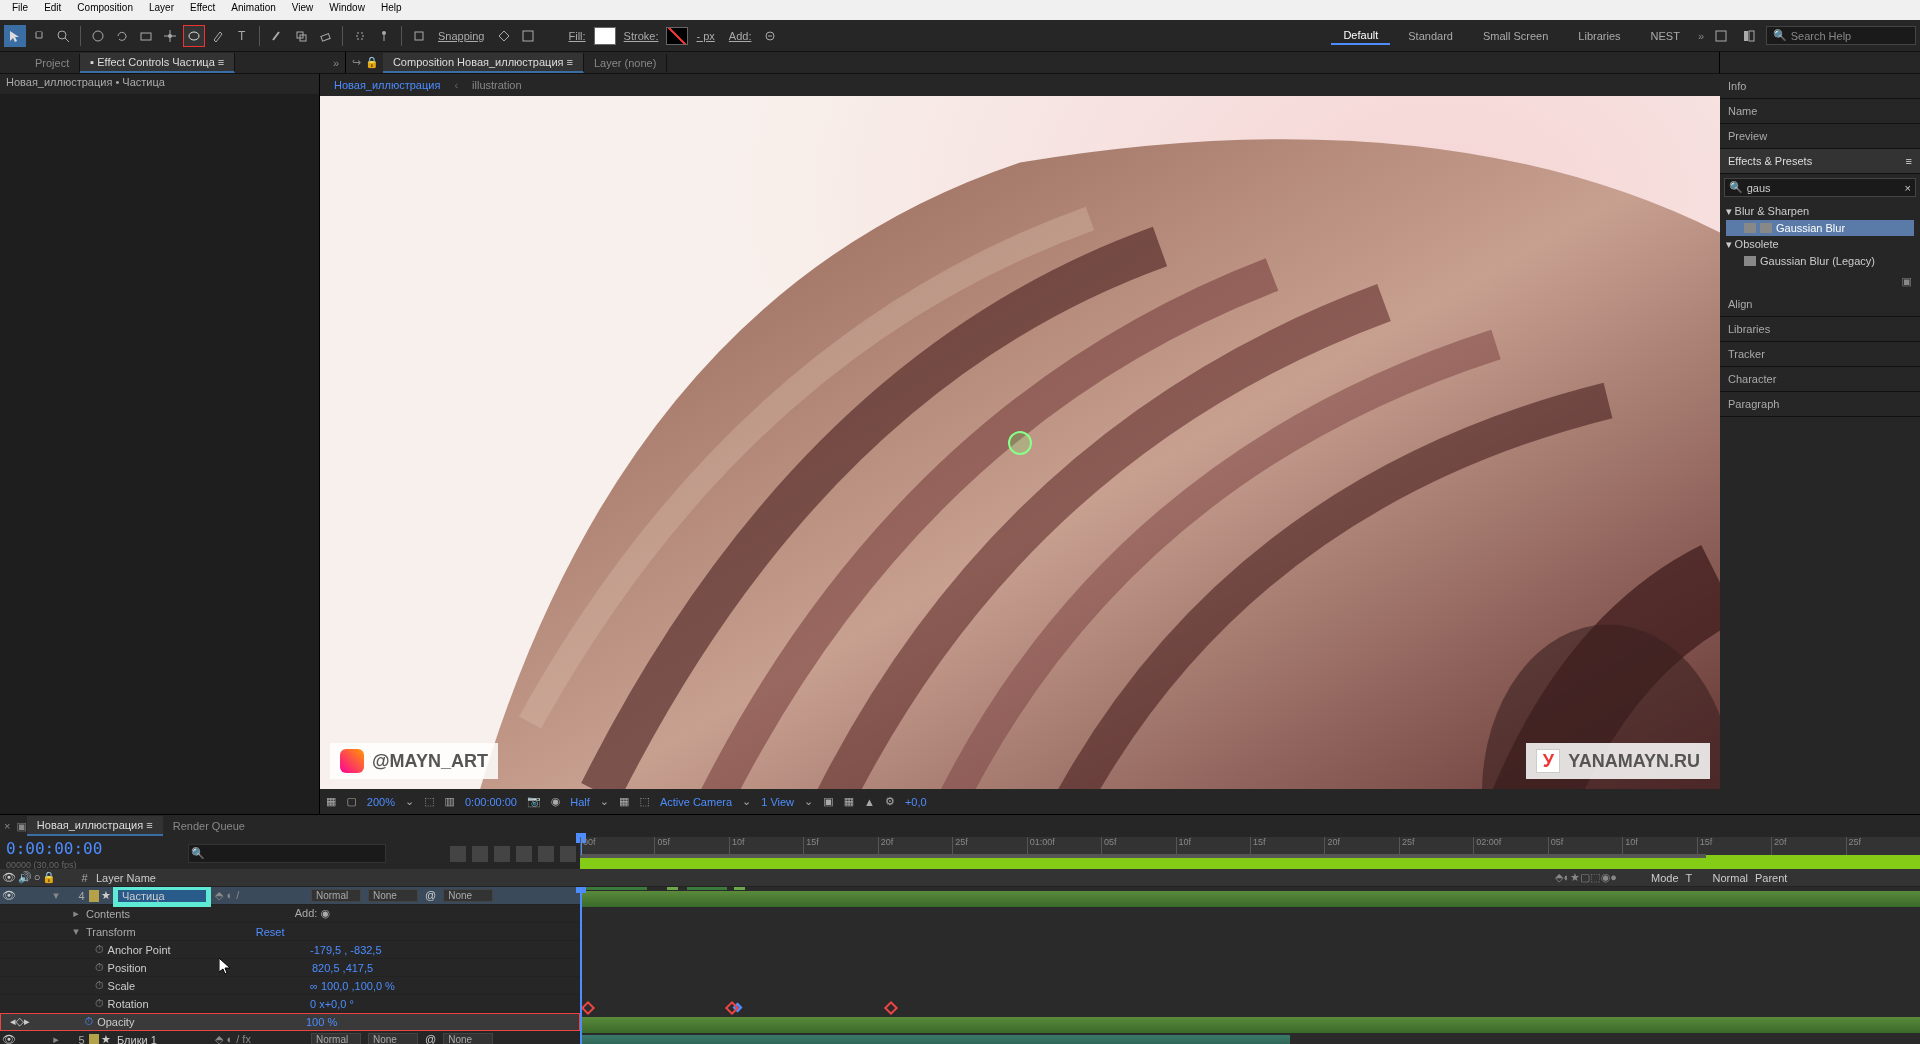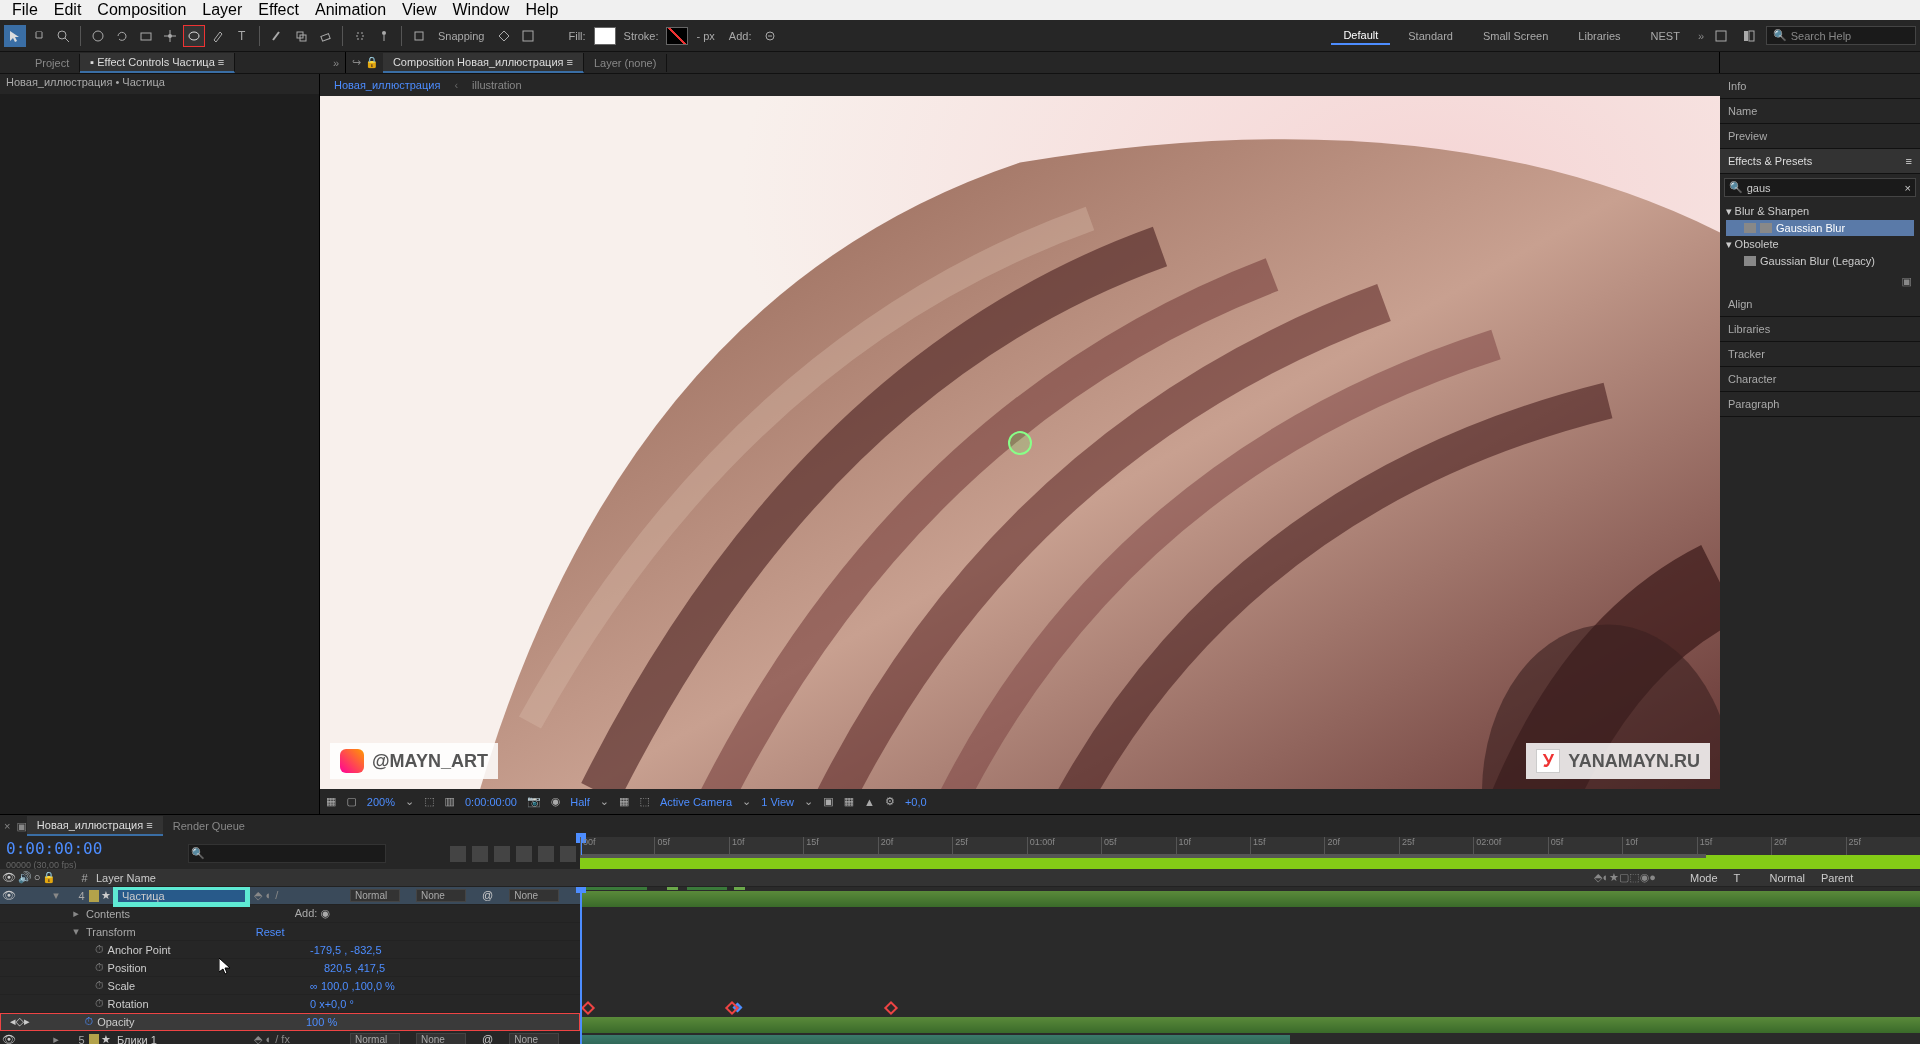--- a/index.html
+++ b/index.html
@@ -1,29 +1,29 @@
 <!DOCTYPE html>
 <html><head>
 <meta charset="utf-8">
 <style>
 * { margin: 0; padding: 0; box-sizing: border-box; font-family: "Segoe UI", Arial, sans-serif; user-select: none; }
 body { background: #272727; color: #ccc; font-size: 11px; overflow: hidden; width: 1920px; height: 1044px; }
 
 
-.menubar { background: #f0f0f0; color: #000; height: 20px; display: flex; align-items: center; padding: 0 4px; font-size: 16px; }
+.menubar { background: #f0f0f0; color: #000; height: 20px; display: flex; align-items: flex-start; padding: 0 4px; font-size: 10px; }
 .menubar span { padding: 2px 8px; cursor: default; }
 
 
 .toolbar { background: #262626; height: 32px; display: flex; align-items: center; padding: 0 4px; gap: 2px; border-bottom: 1px solid #111; }
 .tool { width: 22px; height: 22px; display:flex; align-items:center; justify-content:center; border:1px solid transparent; }
 .tool.sel { background:#3a6ea5; }
 .tool.selred { border:1px solid #e33; background:#333; }
 .tool svg { display:block; }
 .divider { width:1px; height:20px; background:#555; margin:0 4px; }
-.toolbar .txt { padding:0 6px; color:#aaa; }
+.toolbar .txt { padding:0 6px; color:#aaa;text-decoration:underline; }
 .toolbar .swatch { width:22px; height:18px; border:1px solid #666; }
 .toolbar .right { margin-left:auto; display:flex; align-items:center; gap:6px; }
 .ws { padding:2px 12px; color:#aaa; }
 .ws.active { color:#fff; border-bottom:2px solid #4d8dff; }
 .searchbox { background:#1a1a1a; border:1px solid #444; padding:2px 6px; color:#888; width:150px; display:flex; align-items:center; gap:4px;}
 
 
 .panelrow { height: 22px; background:#262626; display:flex; align-items:center; border-bottom:1px solid #111;padding-left:25px; }
 .panelrow .tab { padding:3px 10px; color:#888; border-right:1px solid #111; }
 .panelrow .tab.active { color:#ddd; background:#333; border-bottom:2px solid #3a6ea5;}
@@ -82,21 +82,21 @@
 .lrow { height:18px; display:flex; align-items:center; border-bottom:1px solid #222; }
 .lrow.sel { background:#3a4a5a; }
 .lrow.selred { outline:1px solid #e44; outline-offset:-1px; background:#3a3a3a;}
 .lrow .eyecol { width:50px; display:flex; gap:2px; padding-left:2px;}
 .lrow .arrow { width:12px; text-align:center; color:#888;}
 .lrow .num { width:15px; color:#aaa; text-align:center;}
 .lrow .color { width:10px; height:12px; }
 .lrow .icon { width:14px; height:12px; display:flex; align-items:center; justify-content:center;}
 .lrow .name { flex:1; padding-left:4px; color:#ccc;}
 .lrow .name.sel { background:#285a8a; border:5px solid #5eead4; }
-.lrow .modes { width:230px; display:flex; gap:16px;}
+.lrow .modes { width:269px; display:flex; gap:7px;}
 .lrow .dd { background:#333; border:1px solid #444; padding:0 4px; color:#aaa; font-size:10px; min-width:50px;}
 .lrow .switches { width:100px; display:flex; gap:1px; color:#888; padding-left:4px;}
 .prop { padding-left:90px; color:#aaa; }
 .val { color:#4d8dff; }
 .stopwatch { color:#888; margin-right:4px;}
 
 .bar { position:absolute; height:16px; top:1px; }
 .bar.green { background:linear-gradient(#5a8a3a,#3a6a2a); }
 .bar.teal { background:linear-gradient(#3a7a6a,#2a5a4a); }
 .cached { position:absolute; top:0; height:3px; background:#3a7a3a; }
@@ -495,21 +495,21 @@
       <div class="lrow">
         <div style="width:95px"></div>
           <span class="stopwatch">⏱</span>
         <span>Anchor Point</span>
         <span class="val" style="position:absolute; left:310px">-179,5 , -832,5</span>
       </div>
       <div class="lrow">
         <div style="width:95px"></div>
           <span class="stopwatch">⏱</span>
         <span>Position</span>
-        <span class="val" style="position:absolute; left:324px">820,5 ,417,5</span>
+        <span class="val" style="position:absolute; left:312px">820,5 ,417,5</span>
       </div>
       <div class="lrow">
         <div style="width:95px"></div>
           <span class="stopwatch">⏱</span>
         <span>Scale</span>
         <span class="val" style="position:absolute; left:310px">∞ 100,0 ,100,0 %</span>
       </div>
       <div class="lrow">
         <div style="width:95px"></div>
           <span class="stopwatch">⏱</span>

